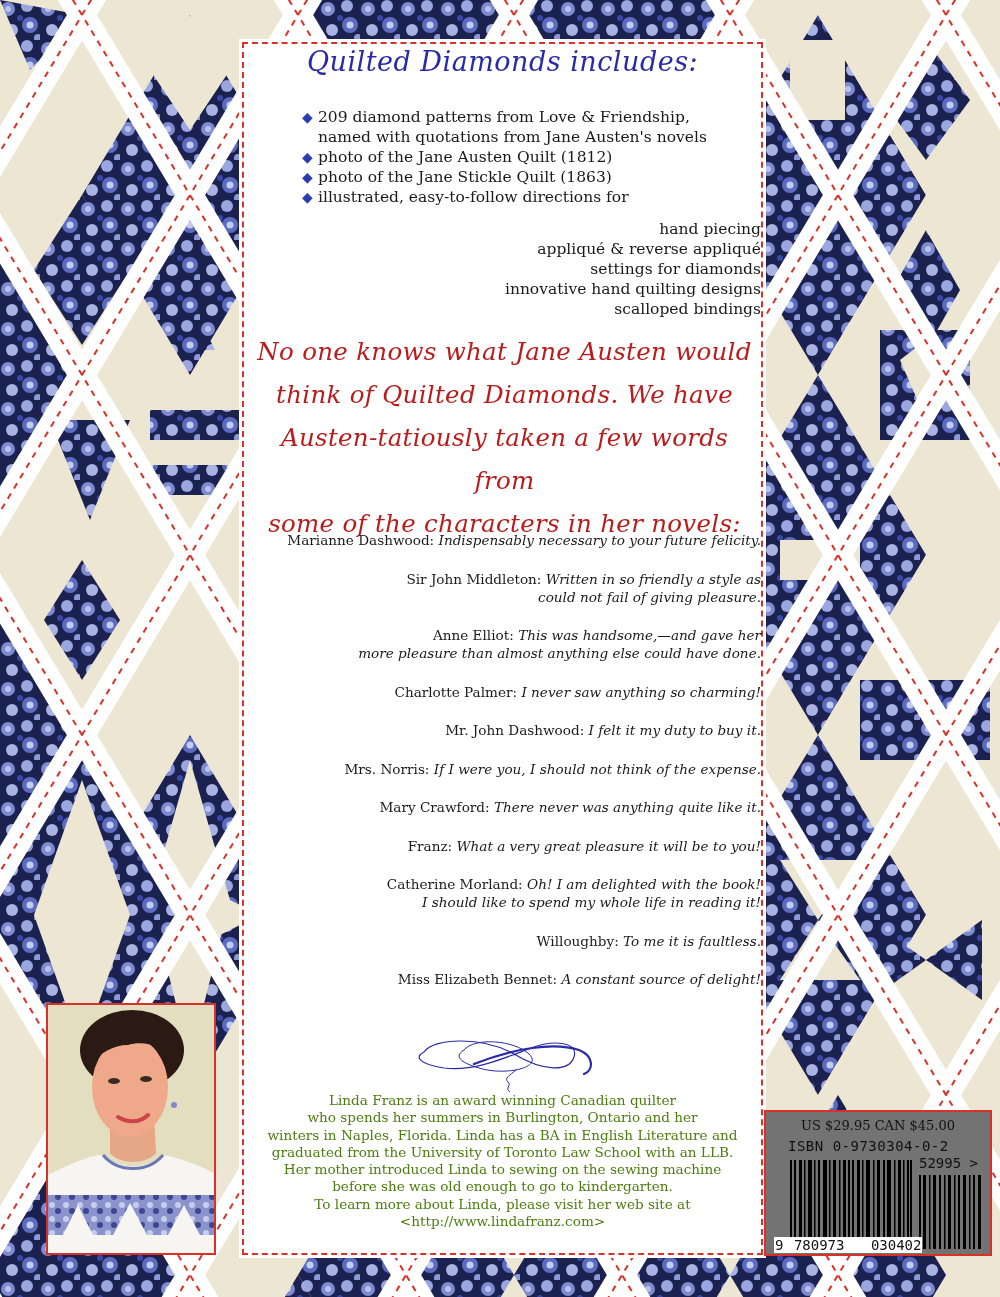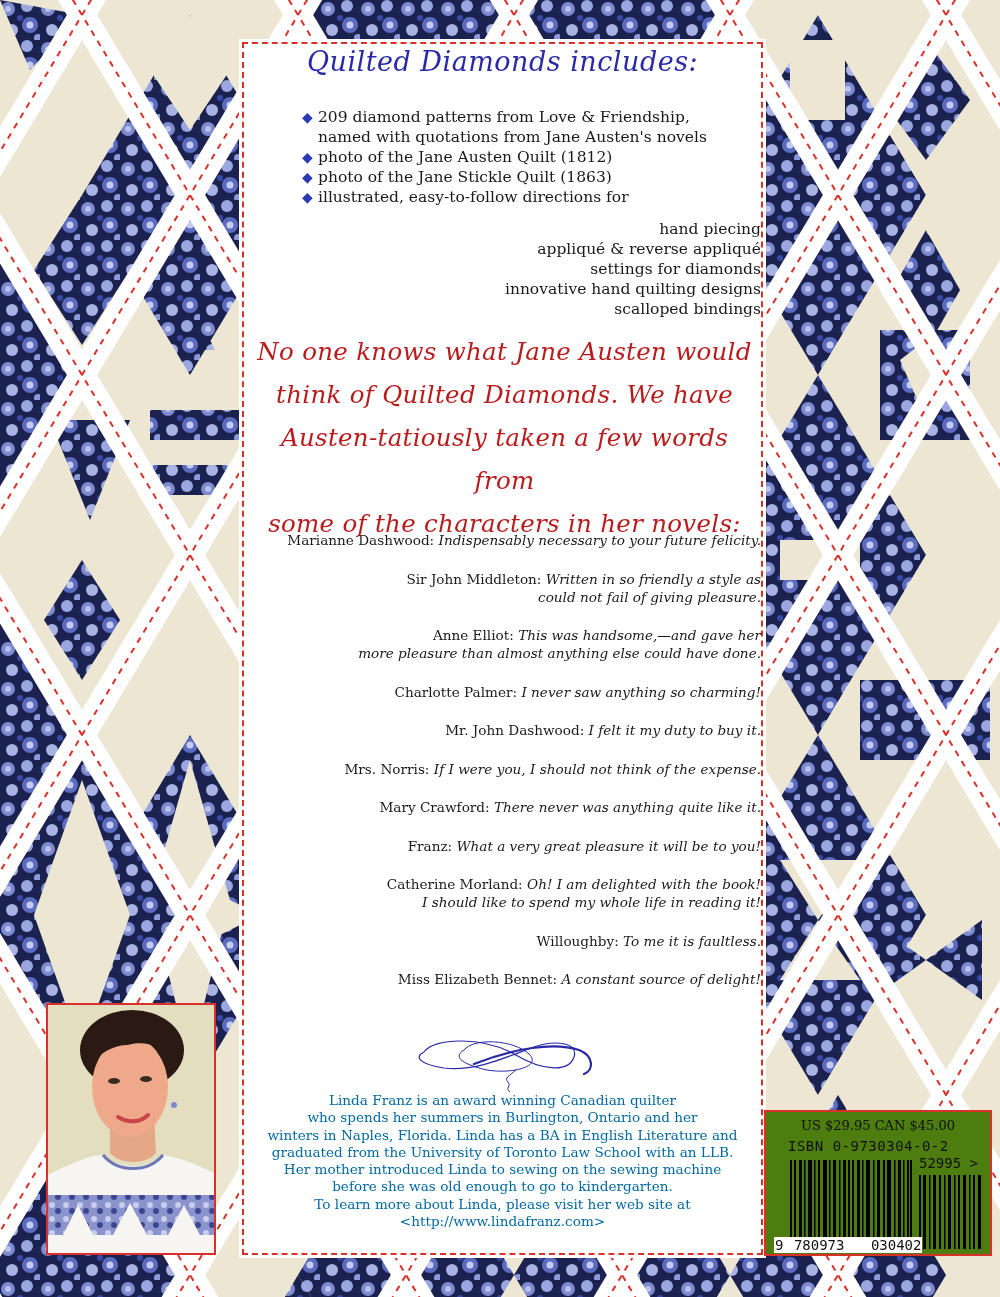--- a/index.html
+++ b/index.html
@@ -34,30 +34,30 @@
     font-family: "DejaVu Serif", serif; font-style: italic;
     color: #b91c1c; font-size: 24.5px; line-height: 43px; letter-spacing: 0.3px;
   }
   .quotes { position: absolute; left: 0; right: 0; top: 487px; text-align: right; }
   .quote { font-size: 13.6px; line-height: 18px; color: #1a1a1a; margin-bottom: 20.5px; }
   .quote .speaker { font-style: normal; }
   .quote .text { font-style: italic; }
   .flourish { position: absolute; left: 160px; top: 988px; width: 200px; height: 60px; }
   .bio {
     position: absolute; left: 0; right: 0; top: 1048px; text-align: center;
-    font-size: 13.6px; line-height: 17.3px; color: #0369a1;
+    font-size: 13.6px; line-height: 17.3px; color: #4d7c0f;
   }
 
   .photo-frame {
     position: absolute; left: 46px; top: 1003px; width: 170px; height: 252px;
     box-sizing: border-box; border: 2px solid #d9302a; background: #e8e2c6; overflow: hidden;
   }
   .barcode-box {
     position: absolute; left: 764px; top: 1110px; width: 228px; height: 146px;
-    box-sizing: border-box; border: 2px solid #d9302a; background: #4d7c0f;
+    box-sizing: border-box; border: 2px solid #d9302a; background: #737373;
   }
   .price { position: absolute; left: 0; right: 0; top: 6px; text-align: center; font-size: 13px; color: #111; font-family: "DejaVu Serif", serif; }
   .isbn { position: absolute; left: 22px; top: 26px; font-family: "DejaVu Sans Mono", monospace; font-size: 14px; letter-spacing: 0.5px; color: #111; }
   .addon-code { position: absolute; right: 12px; top: 43px; font-family: "DejaVu Sans Mono", monospace; font-size: 14px; color: #111; }
   .ean-digits { position: absolute; left: 8px; top: 125px; font-family: "DejaVu Sans Mono", monospace; font-size: 14px; color: #111; background: #fff; }
   .ean-digits span { background: #fff; padding: 0 1px; }
   .bars-main { position: absolute; left: 24px; top: 48px; width: 122px; height: 92px; }
   .bars-addon { position: absolute; left: 153px; top: 63px; width: 64px; height: 74px; }
 </style>
 </head>

